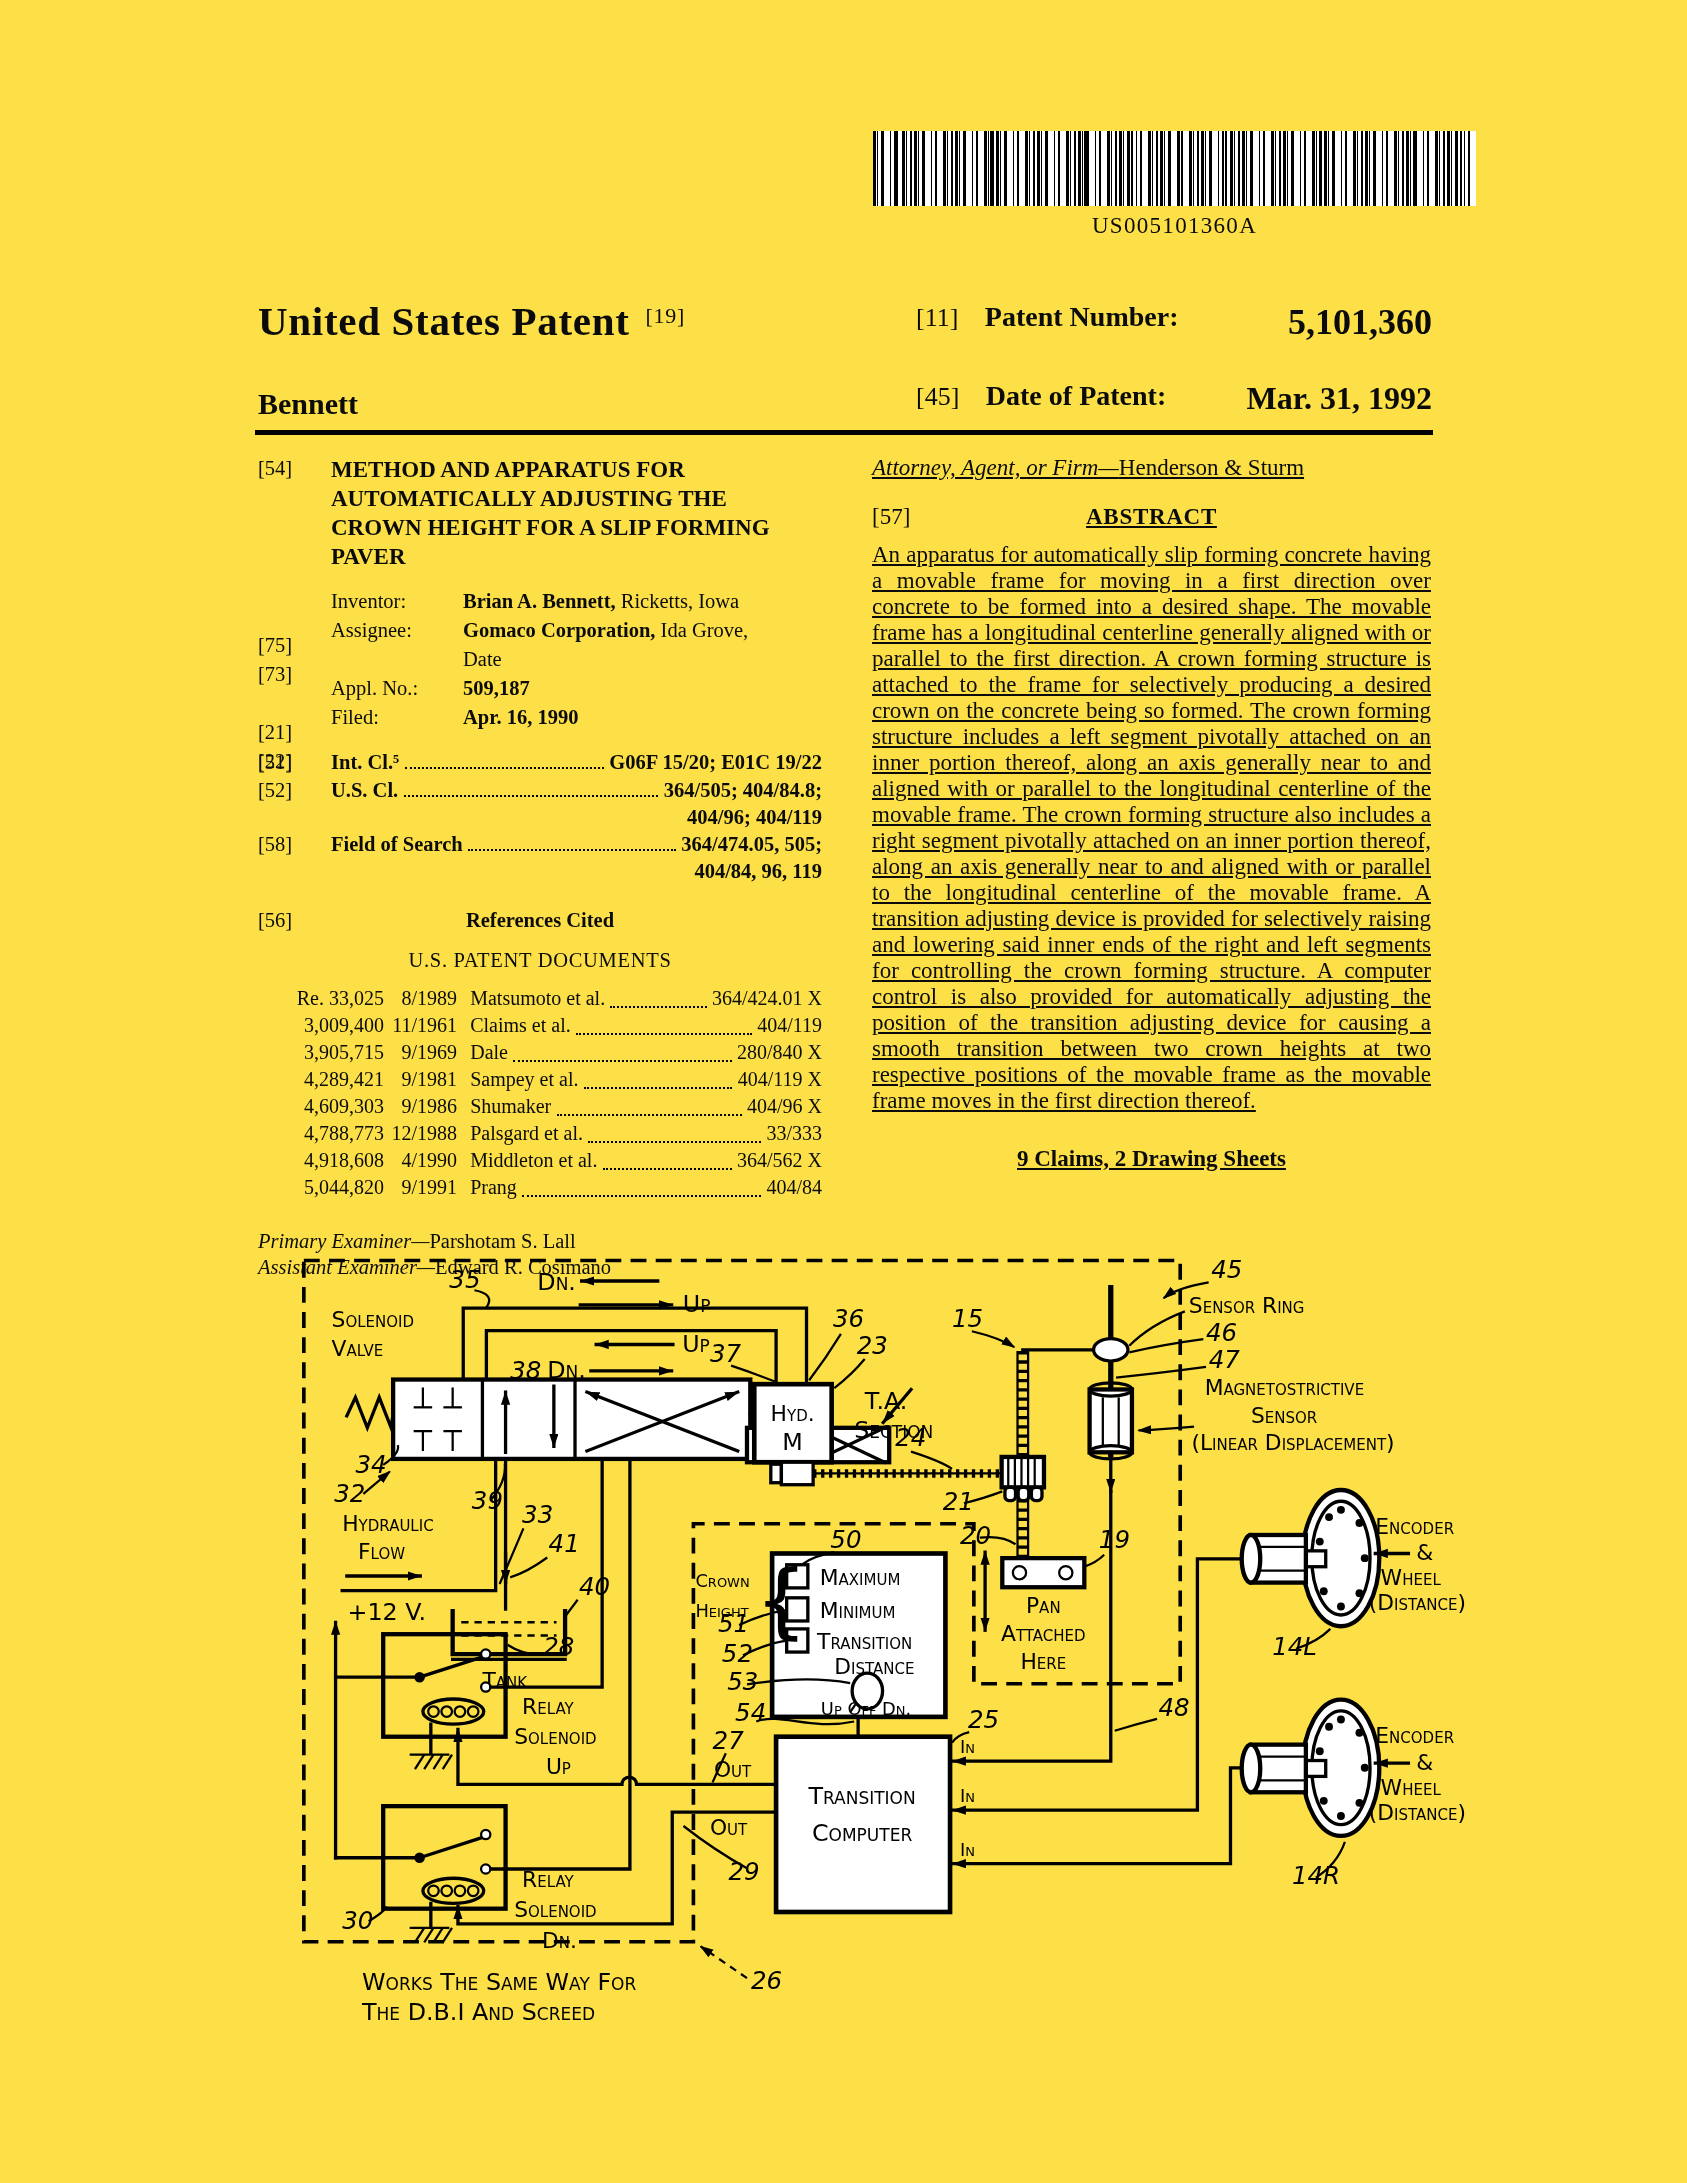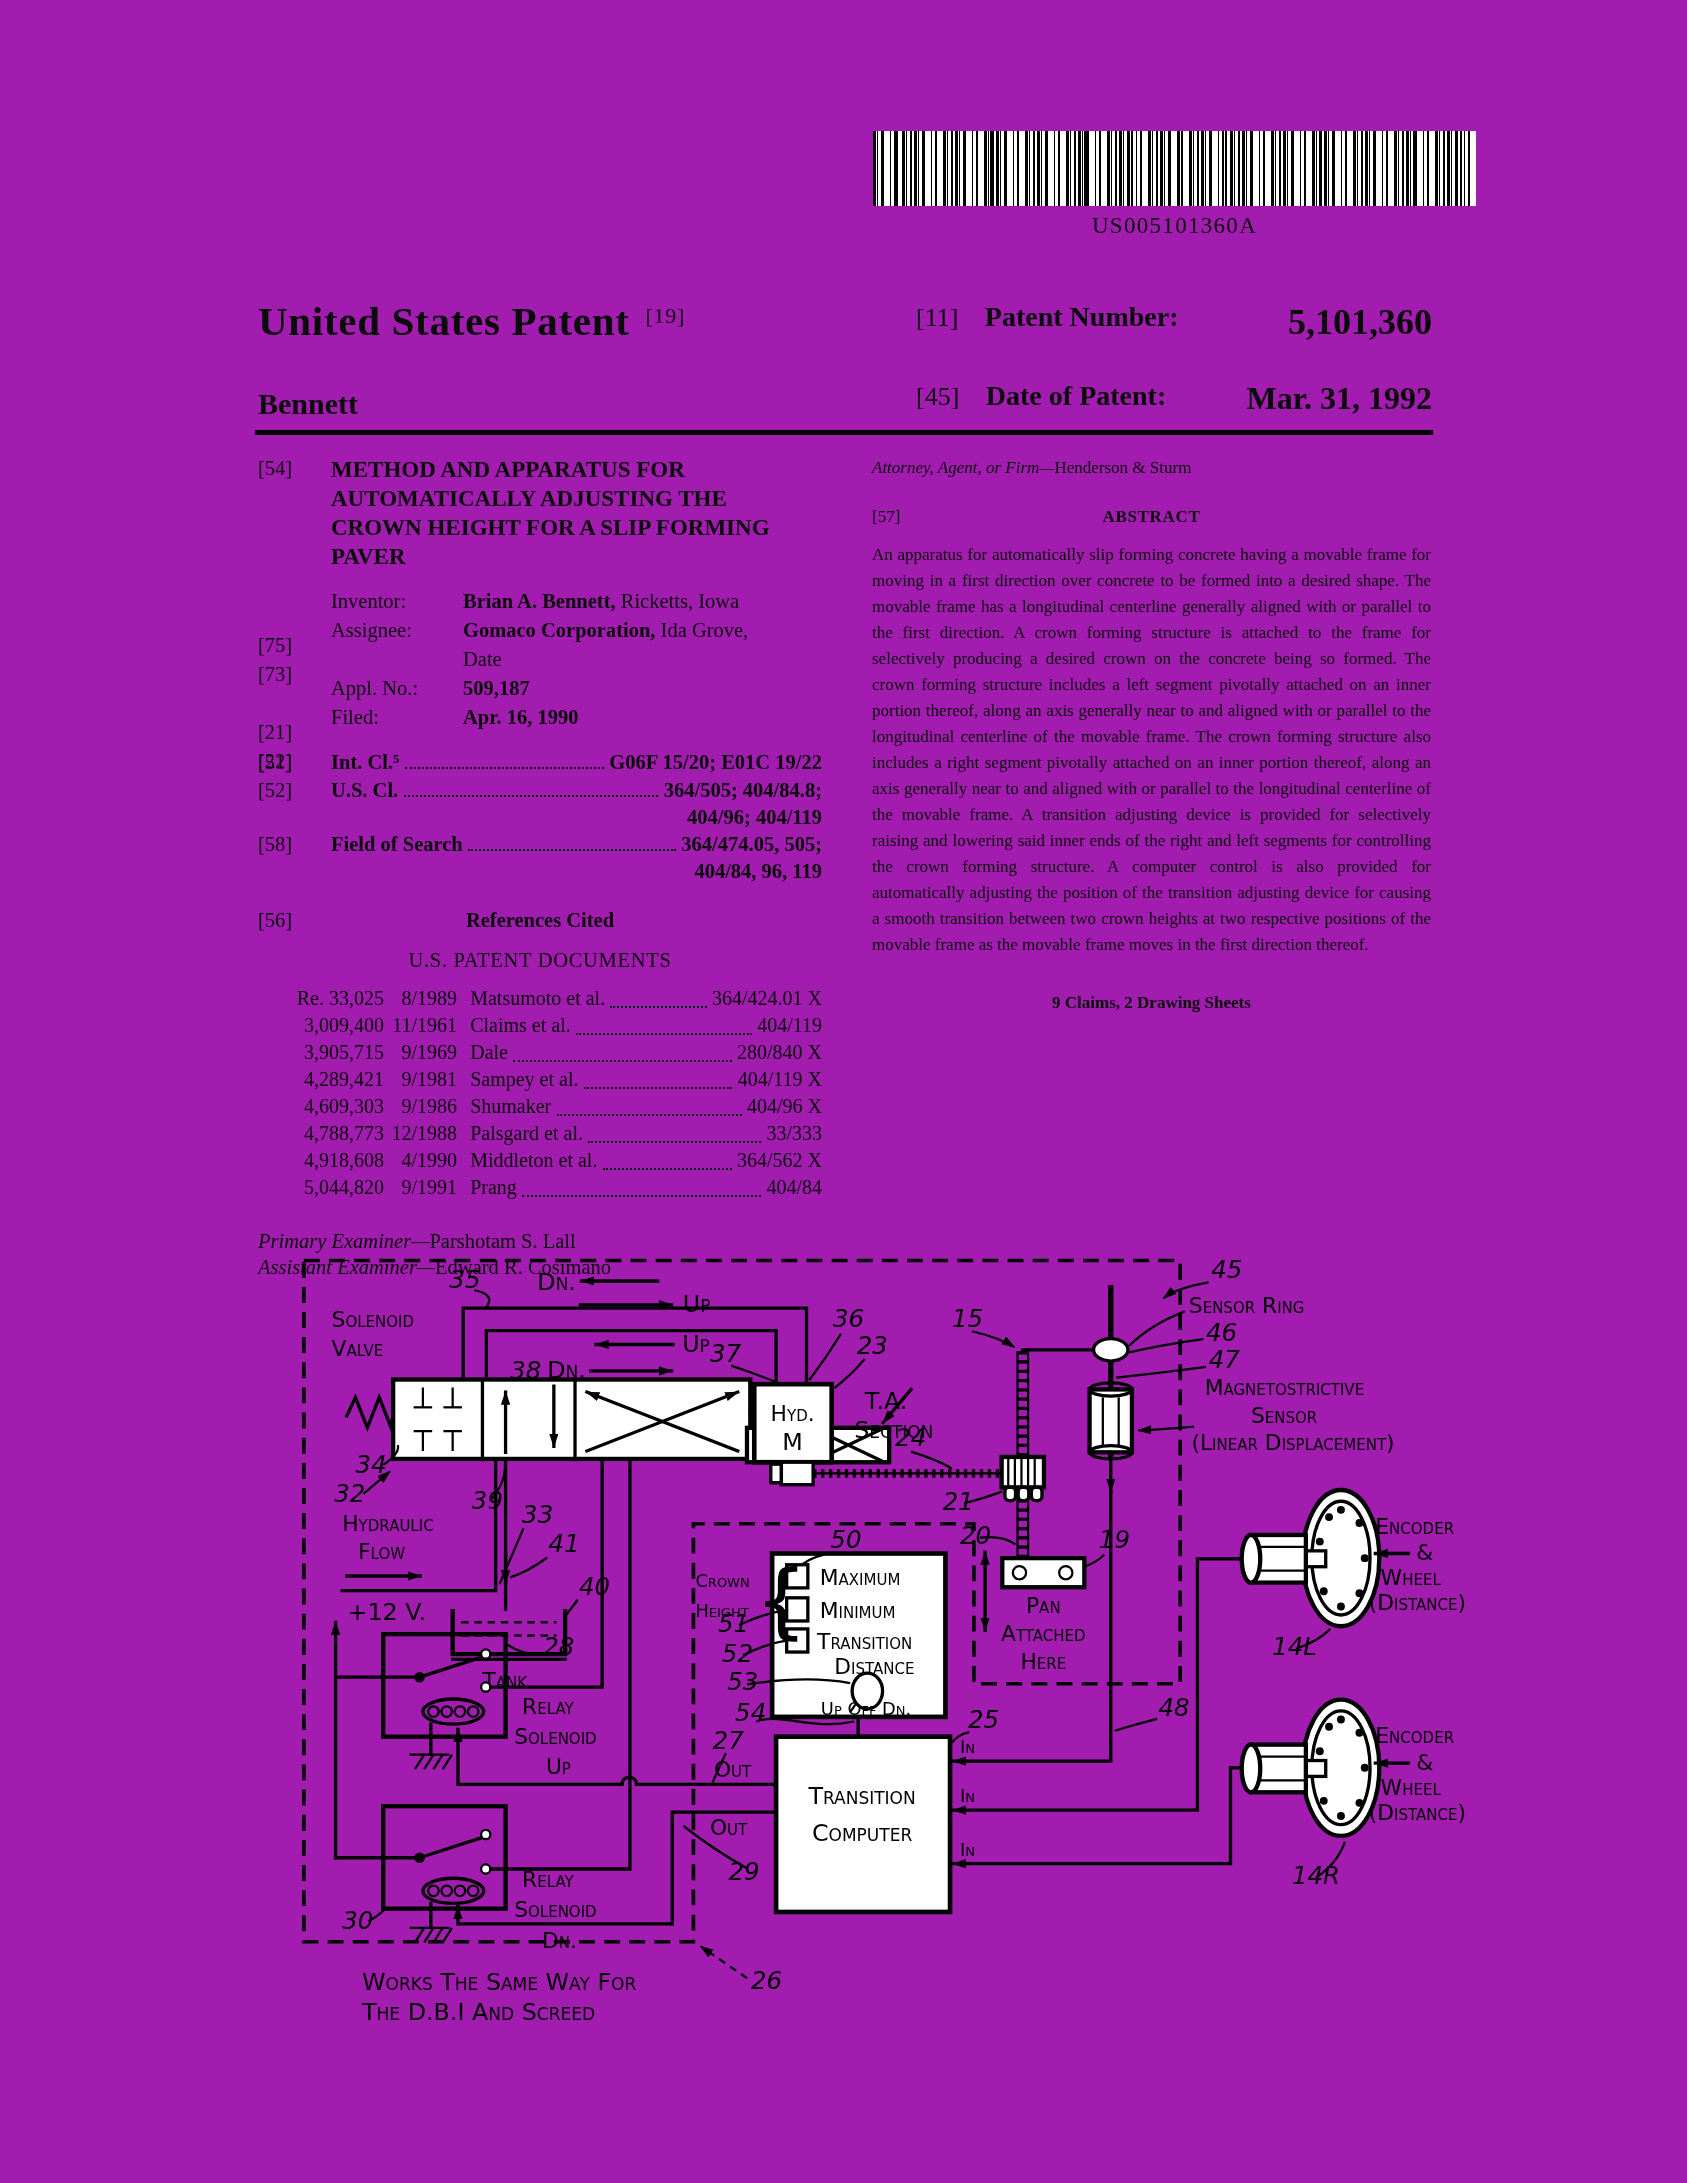--- a/index.html
+++ b/index.html
@@ -1,16 +1,16 @@
 <!DOCTYPE html>
 <html style="font-size:10.6px"><head>
 <meta charset="utf-8">
 <style>
   html,body{margin:0;padding:0;background:#e8e8e8;}
-  .page{position:relative;width:1687px;height:2183px;background:#a21caf;color:#0b0b0b;
+  .page{position:relative;width:1687px;height:2183px;background:#fde047;color:#0b0b0b;
         font-family:"Liberation Serif",serif;margin:0 auto;overflow:hidden;}
   
   .barcode{position:absolute;left:873px;top:131px;width:603px;height:75px;
     background-image:
       repeating-linear-gradient(90deg, transparent 0 22.5px, #000 22.5px 25px, transparent 25px 47px),
       repeating-linear-gradient(90deg,#000 0 2.6px,#fff 2.6px 4px,#000 4px 4.6px,#fff 4.6px 8px,#000 8px 11.2px,#fff 11.2px 12.6px,#000 12.6px 13.2px,#fff 13.2px 16.5px,#000 16.5px 18px,#fff 18px 20.5px);}
   .barcode-text{position:absolute;left:873px;top:213px;width:603px;text-align:center;
       font-size:23px;letter-spacing:1.3px;}
   .usp{position:absolute;left:258px;top:297px;font-size:41px;font-weight:700;letter-spacing:0.7px;}
   .usp .tag{font-weight:400;font-size:22px;vertical-align:12px;margin-left:16px;}
@@ -18,21 +18,21 @@
   .hr-num{position:absolute;left:916px;top:301px;font-size:26.5px;width:516px;}
   .hr-num .tag,.hr-date .tag{font-size:26px;font-weight:400;margin-right:26.5px;}
   .hr-num b{font-size:28px;}
   .hr-num .big{float:right;font-size:36px;font-weight:700;}
   .hr-date{position:absolute;left:916px;top:380px;font-size:26.5px;width:516px;}
   .hr-date b{font-size:28px;}
   .hr-date .big{float:right;font-size:32px;font-weight:700;}
   .rule{position:absolute;left:255px;top:430px;width:1178px;height:4.6px;background:#000;}
   
   .colL{position:absolute;left:258px;top:455px;width:564px;font-size:20.5px;line-height:26.5px;}
-  .colR{position:absolute;left:872px;top:455px;width:559px;font-size:17px;line-height:26px;}
+  .colR{position:absolute;left:872px;top:455px;width:559px;font-size:23px;line-height:26px;text-decoration:underline;}
   .trow{position:relative;padding-left:73px;margin-bottom:17px;}
   .trow .tag{position:absolute;left:0;top:0;}
   .title-line{font-weight:700;font-size:23px;line-height:29px;}
   .bib-row{position:relative;padding-left:73px;margin-bottom:2.6px;min-height:26.5px;}
   .bib-row .tag{position:absolute;left:0;top:0;margin-top:44px;}
   .bib-row .lbl{display:inline-block;width:132px;}
   .bib-row b{font-weight:700;}
   .bib-gap{height:14.6px;}
   .cls-row{display:flex;align-items:baseline;margin-top:1.3px;}
   .cls-row .tag{width:73px;flex:none;}

